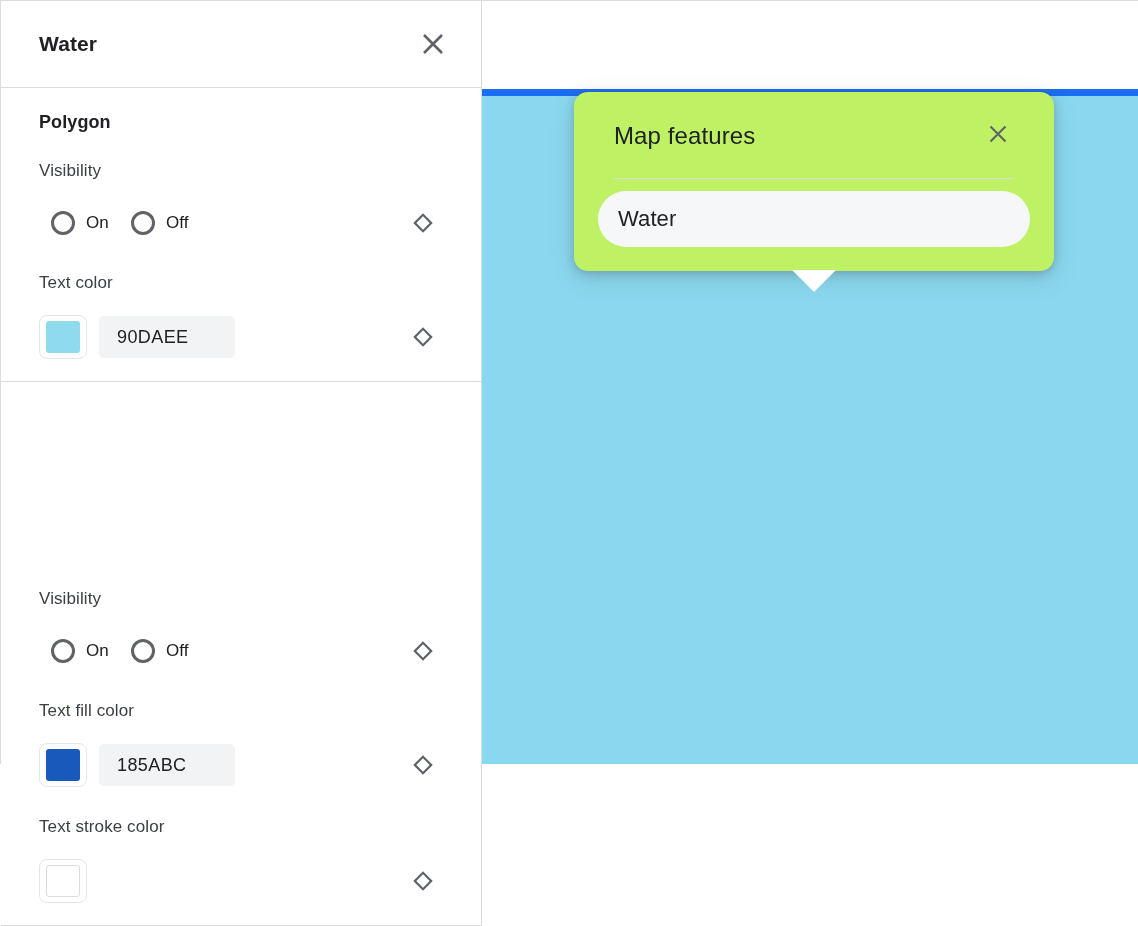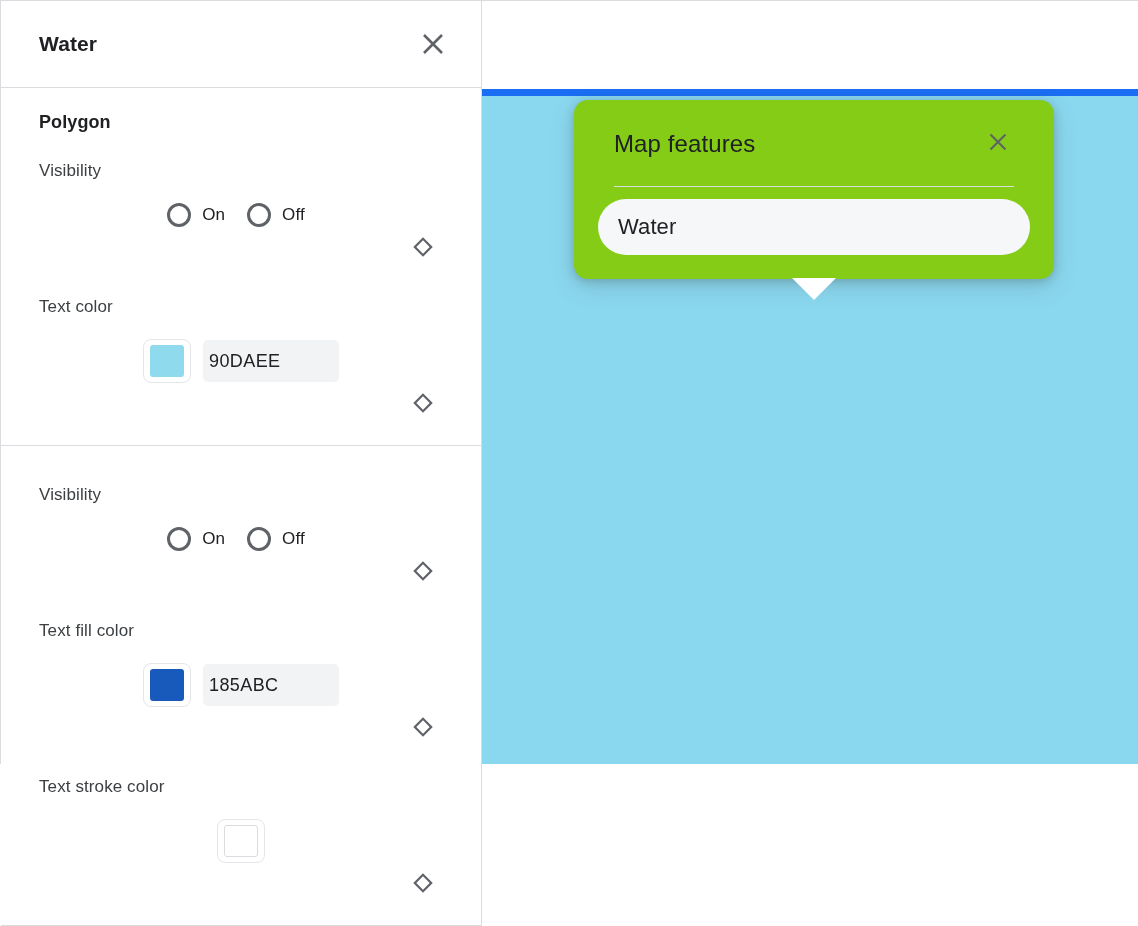--- a/index.html
+++ b/index.html
@@ -91,21 +91,20 @@
     font-size: 17px;
     color: #3c4043;
     margin: 0 0 22px 0;
     letter-spacing: 0.1px;
   }
   .field-row {
     display: flex;
     align-items: center;
     margin-bottom: 30px;
     min-height: 38px;
-    flex-direction: column;
   }
   .field-row:last-child { margin-bottom: 0; }
 
   
   .radio-group {
     display: flex;
     align-items: center;
     flex: 1;
     padding-left: 12px;
   }
@@ -159,21 +158,21 @@
     border: 1px solid #dadce0;
   }
   .hex-box {
     margin-left: 12px;
     height: 42px;
     min-width: 136px;
     background: #f1f3f4;
     border-radius: 5px;
     display: flex;
     align-items: center;
-    padding: 0 6px;
+    padding: 0 18px;
     box-sizing: border-box;
     font-size: 18px;
     color: #202124;
     letter-spacing: 0.4px;
     cursor: text;
   }
 
   .diamond-btn {
     width: 40px;
     height: 40px;
@@ -210,27 +209,26 @@
     bottom: 0;
     background: #8ad8ef;
   }
 
   
   .popup {
     position: absolute;
     left: 92px;
     top: 91px;
     width: 480px;
-    background: #84cc16;
+    background: #bef264;
     border-radius: 14px;
     box-shadow: 0 2px 10px rgba(60,64,67,0.28), 0 8px 26px rgba(60,64,67,0.16);
     padding: 26px 24px 24px 24px;
     box-sizing: border-box;
     z-index: 20;
-    margin-top: 8px;
   }
   .popup-header {
     display: flex;
     align-items: center;
     justify-content: space-between;
     padding: 0 14px 0 16px;
   }
   .popup-title {
     font-size: 24px;
     font-weight: 400;

